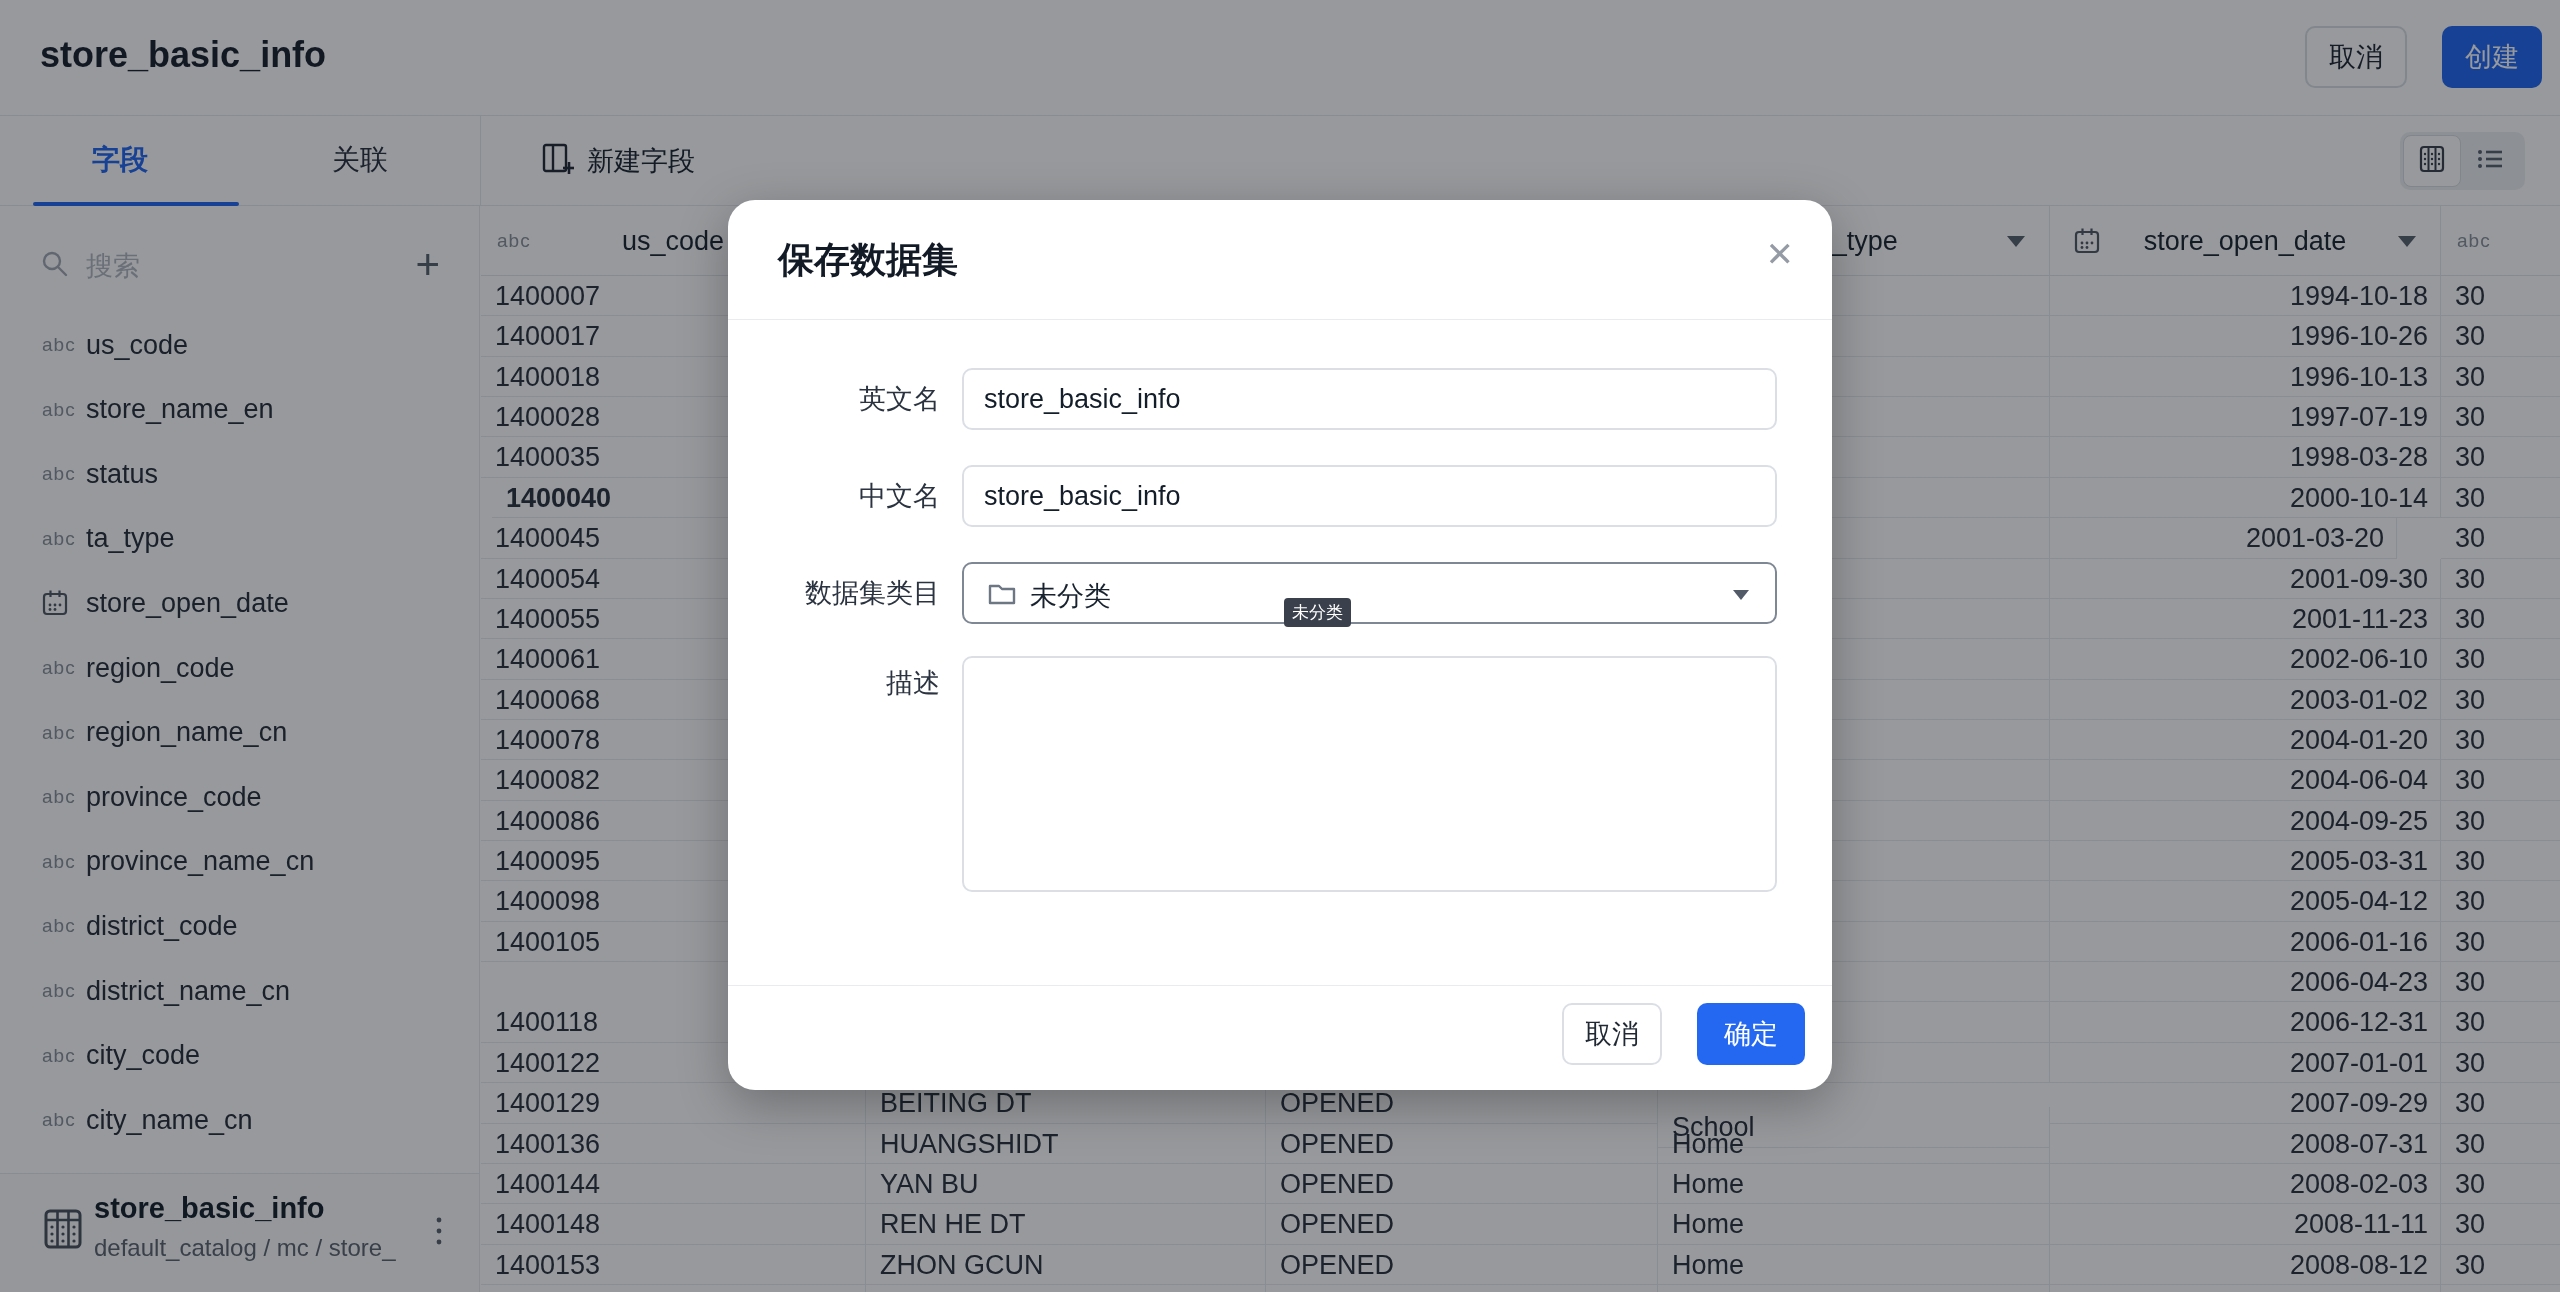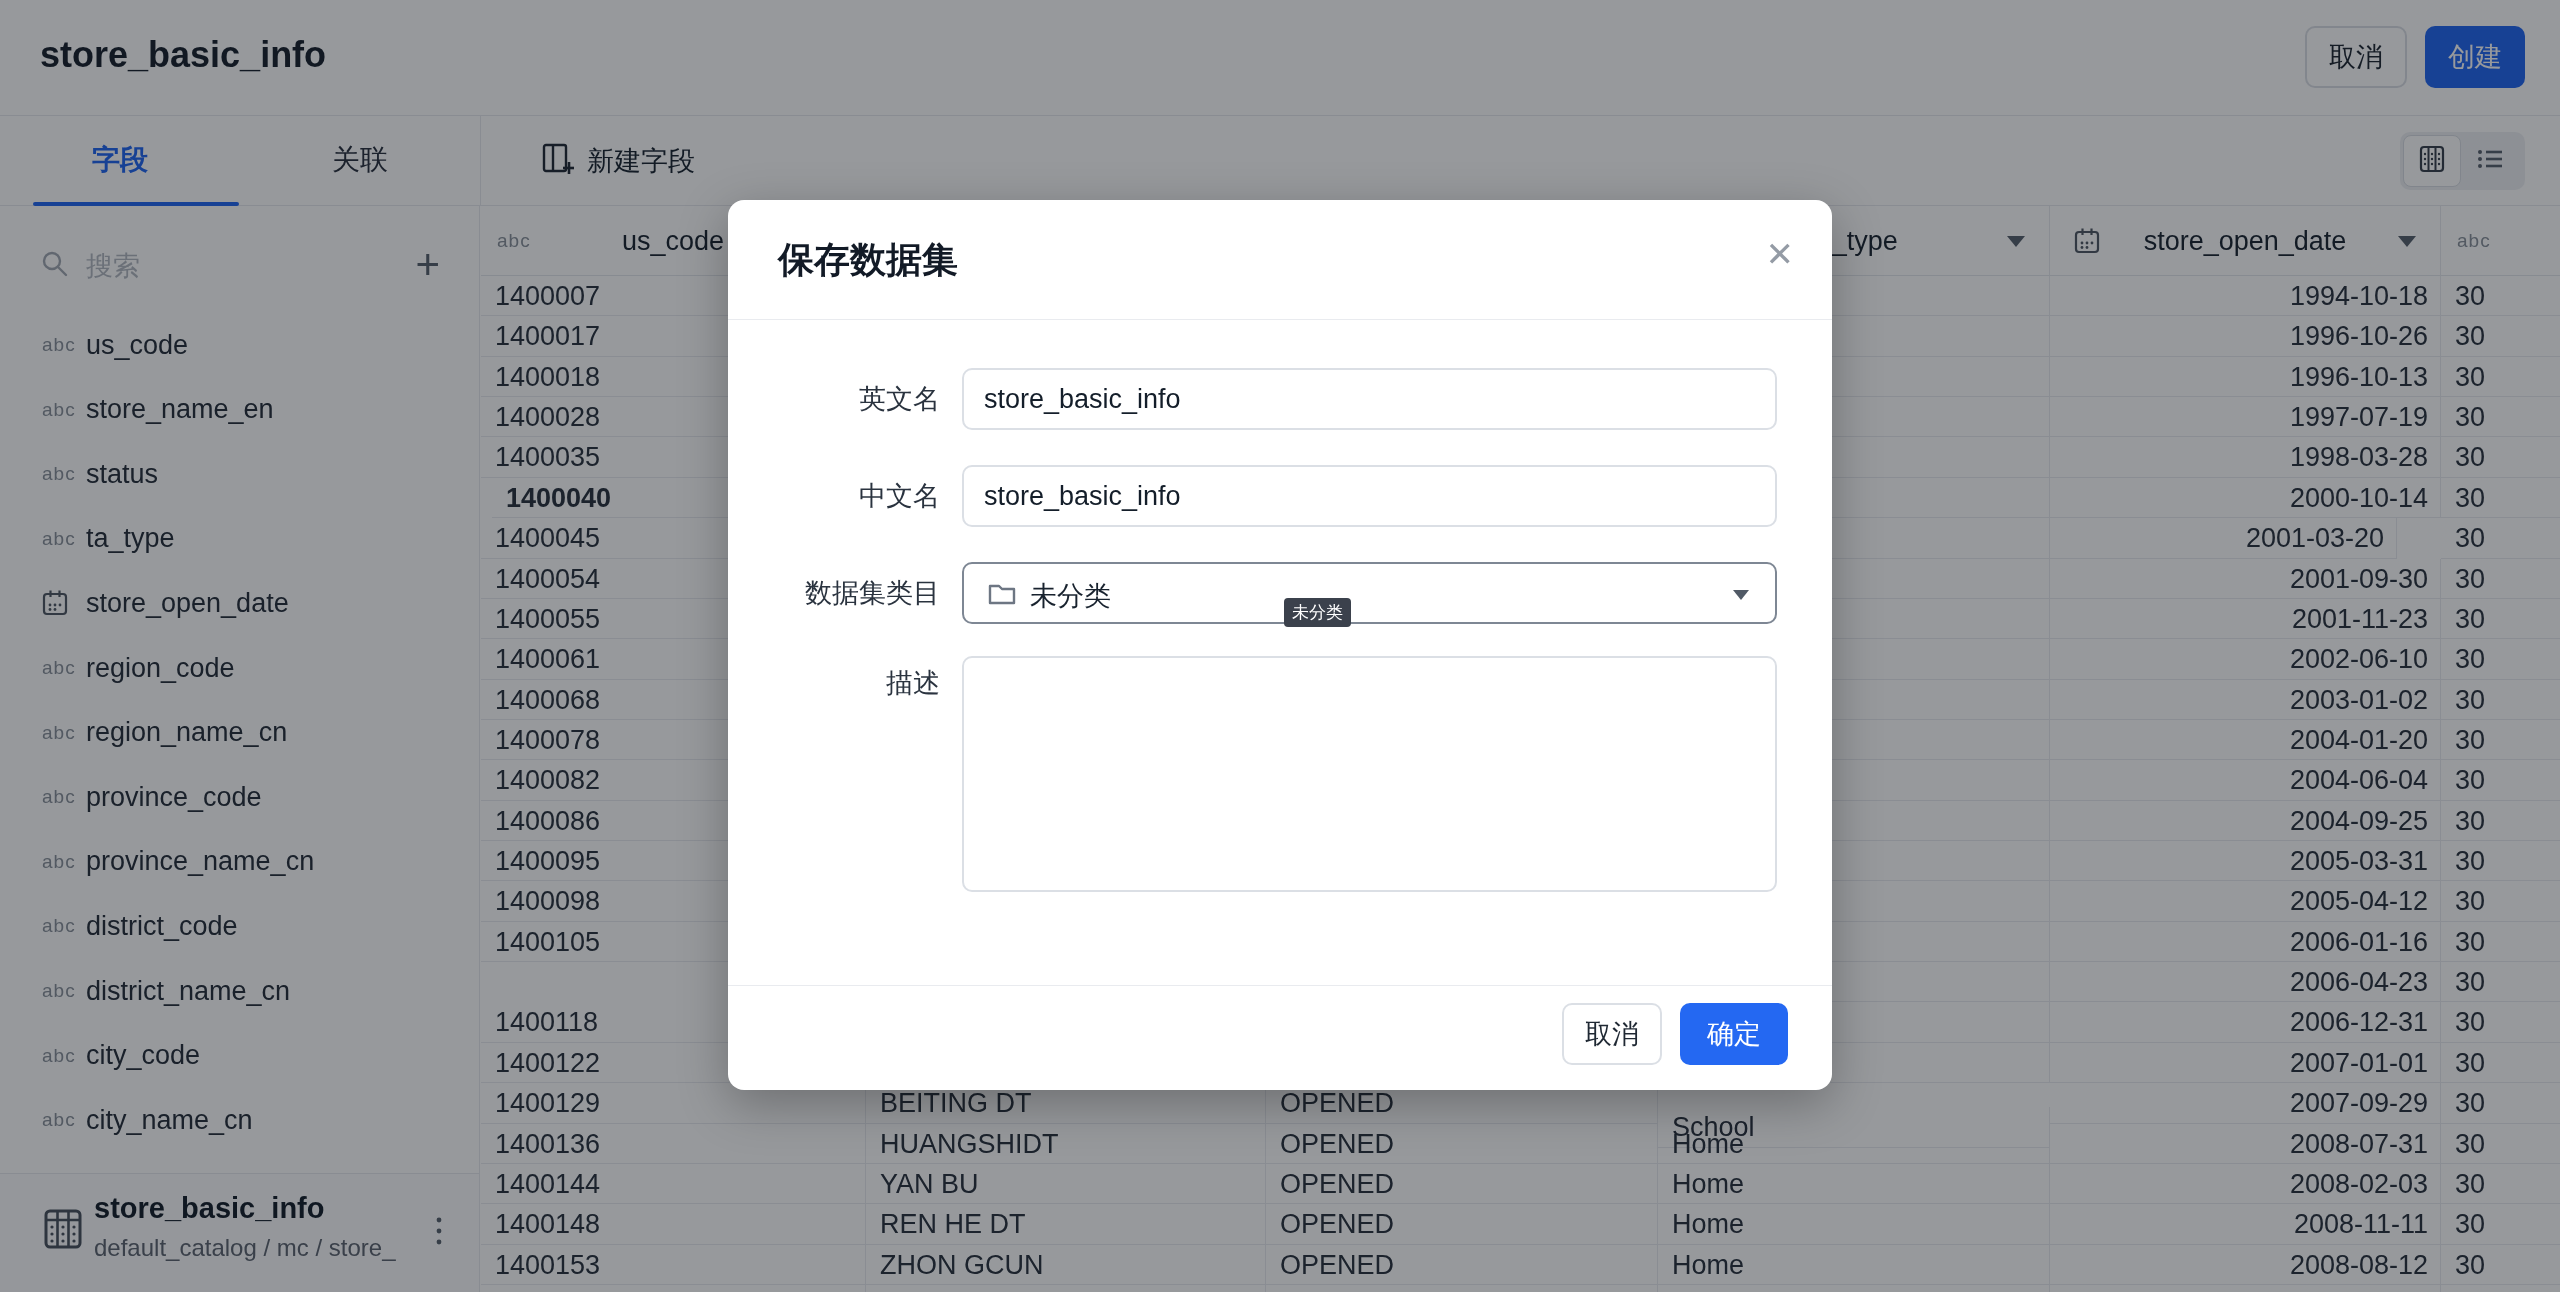--- a/index.html
+++ b/index.html
@@ -6,21 +6,21 @@
   *{box-sizing:border-box;}
   .screen{position:relative;width:2560px;height:1292px;background:#fff;overflow:hidden;
           font-family:"Liberation Sans","DejaVu Sans",sans-serif;color:#222b36;}
 
   
   .topbar{position:absolute;left:0;top:0;width:2560px;height:116px;background:#fff;border-bottom:1px solid #e7e9ee;}
   .page-title{position:absolute;left:40px;top:34px;font-size:36px;font-weight:700;color:#1b2430;}
   .btn{display:flex;align-items:center;justify-content:center;border-radius:10px;font-size:27px;cursor:pointer;
        font-family:inherit;}
   .btn-outline{background:#fff;border:2px solid #dbdfe5;color:#1f2833;}
-  .btn-primary{background:#2468f2;border:none;color:#fff;}
+  .btn-primary{background:#2468f2;border:none;color:#fff;margin-left:17px;}
   .top-cancel{position:absolute;left:2305px;top:26px;width:102px;height:62px;}
   .top-create{position:absolute;left:2425px;top:26px;width:100px;height:62px;}
 
   
   .secondbar{position:absolute;left:0;top:116px;width:2560px;height:90px;background:#fff;border-bottom:1px solid #e7e9ee;}
   .secondbar .vdiv{position:absolute;left:480px;top:0;width:1px;height:90px;background:#e7e9ee;}
   .tab{position:absolute;top:0;width:240px;height:90px;line-height:88px;text-align:center;font-size:28px;color:#2b3340;cursor:pointer;}
   .tab.active{color:#2468f2;font-weight:600;}
   .tab-underline{position:absolute;left:33px;top:86px;width:206px;height:4px;background:#2468f2;border-radius:2px;}
   .new-field{position:absolute;left:540px;top:0;height:90px;display:flex;align-items:center;gap:13px;
@@ -57,21 +57,21 @@
   .hlabel{position:absolute;left:0;width:100%;top:0;line-height:70px;text-align:center;font-size:27px;font-weight:500;color:#1c2733;}
   .caret{position:absolute;right:24px;top:30px;width:0;height:0;border-left:9px solid transparent;
          border-right:9px solid transparent;border-top:11px solid #59626e;}
   .trow{position:absolute;left:0;height:41px;}
   .tcell{position:absolute;top:0;height:100%;border-right:1px solid #e9ebef;border-bottom:1px solid #e9ebef;
          font-size:27px;color:#2b3440;line-height:40px;padding-left:14px;white-space:nowrap;overflow:hidden;}
   .tcell.right{text-align:right;padding-left:0;padding-right:12px;}
 
   
   .overlay{position:absolute;left:0;top:0;width:2560px;height:1292px;background:rgba(8,12,18,0.42);z-index:50;}
-  .modal{position:absolute;left:728px;top:200px;width:1104px;height:890px;background:#fff;border-radius:16px;
+  .modal{position:absolute;left:728px;top:200px;width:1104px;height:890px;background:#fff;border-radius:27px;
          box-shadow:0 14px 50px rgba(0,0,0,0.28);z-index:60;}
   .modal-header{position:absolute;left:0;top:0;width:100%;height:120px;border-bottom:1px solid #e9ebef;}
   .modal-title{position:absolute;left:50px;top:36px;font-size:36px;font-weight:700;color:#121a26;}
   .modal-close{position:absolute;right:38px;top:34px;font-size:34px;color:#949ba5;cursor:pointer;}
   .m-label{position:absolute;left:0;width:212px;text-align:right;font-size:27px;color:#2a333f;}
   .m-input{position:absolute;left:234px;width:815px;height:62px;border:2px solid #dbdfe5;border-radius:10px;
            font-size:27px;color:#141e2a;padding:0 20px;outline:none;font-family:inherit;background:#fff;}
   .m-select{position:absolute;left:234px;width:815px;height:62px;border:2px solid #7e8794;border-radius:10px;
             background:#fff;cursor:pointer;}
   .m-select .flabel{position:absolute;left:66px;top:14px;font-size:27px;color:#18222e;}

